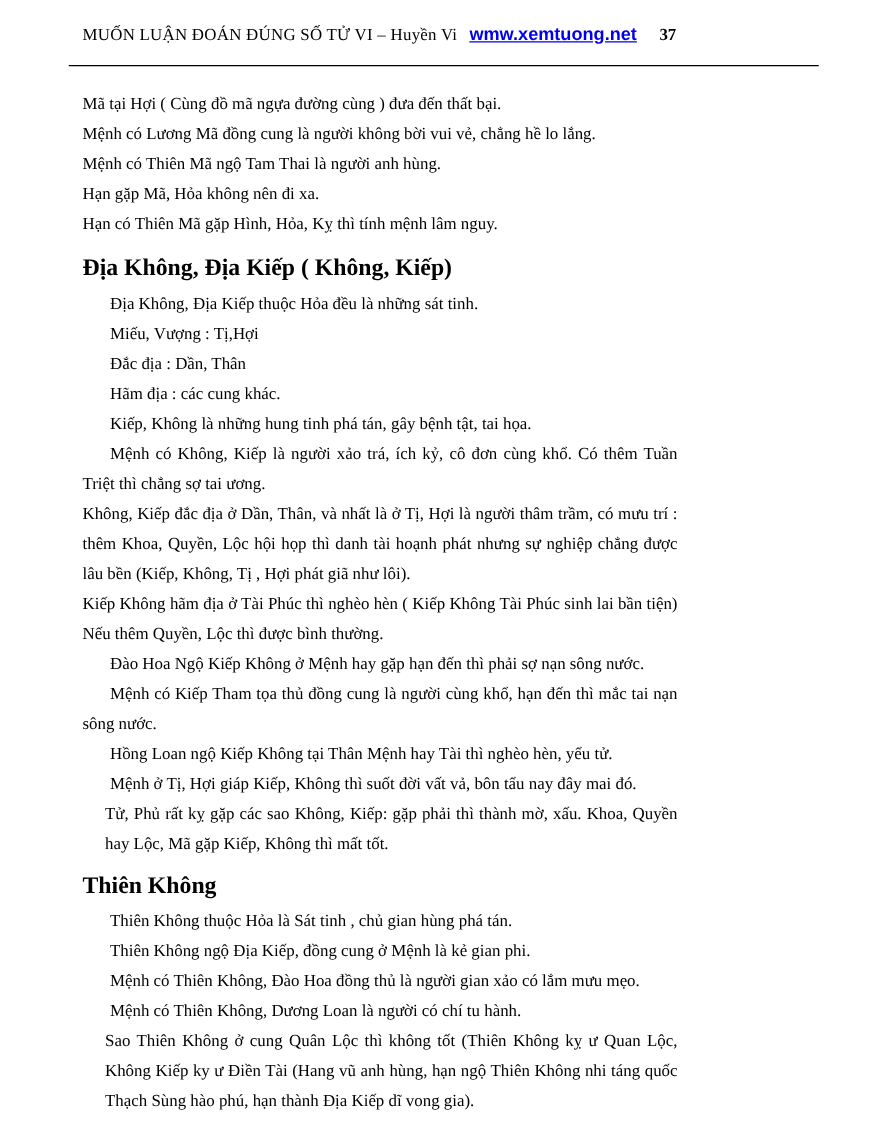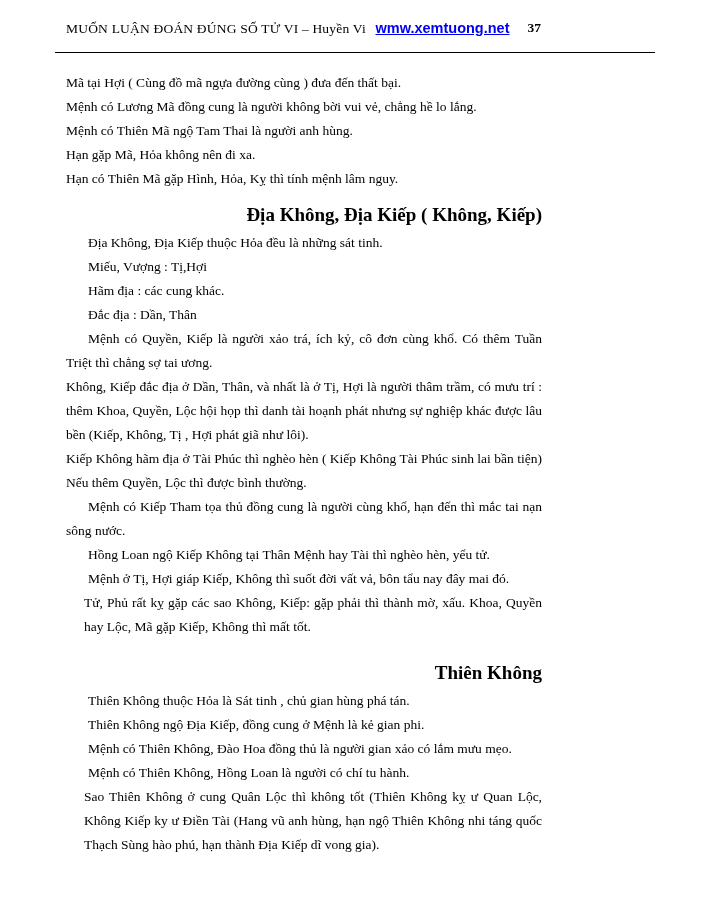--- a/index.html
+++ b/index.html
@@ -52,23 +52,22 @@
     line-height: 24px;
     text-align: justify;
   }
   .ind { text-indent: 22px; }
   .blk { margin-left: 18px; }
   h1.sec, h2.sec {
     font-size: 19px;
     line-height: 28px;
     margin: 10px 0 2px 0;
     font-weight: bold;
-    text-align: right;
   }
-  h2.sec { margin: 20px 0 2px 0; }
+  h2.sec { margin: 8px 0 2px 0; }
 </style>
 </head>
 <body>
 
 <div class="page">
 
   <header class="hdr">
     <span class="hdr-title">MUỐN LUẬN ĐOÁN ĐÚNG SỐ TỬ VI – Huyền Vi</span>
     <span class="hdr-right">
       <a class="site-link" style="color: rgb(0, 0, 240);">wmw.xemtuong.net</a>
@@ -83,32 +82,34 @@
     <p class="para">Mã tại Hợi ( Cùng đồ mã ngựa đường cùng  ) đưa đến thất bại.</p>
     <p class="para">Mệnh có Lương Mã đồng cung là người không bời vui vẻ, chẳng hề lo lắng.</p>
     <p class="para">Mệnh có Thiên Mã ngộ Tam Thai là người anh hùng.</p>
     <p class="para">Hạn gặp Mã, Hỏa không nên đi xa.</p>
     <p class="para">Hạn có Thiên Mã gặp Hình, Hỏa, Kỵ thì tính mệnh lâm nguy.</p>
 
     <h1 class="sec">Địa Không, Địa Kiếp ( Không, Kiếp)</h1>
 
     <p class="para ind">Địa Không, Địa Kiếp thuộc Hỏa đều là những sát tinh.</p>
     <p class="para ind">Miếu, Vượng : Tị,Hợi</p>
+    <p class="para ind">Đắc địa : Dần, Thân</p>
     <p class="para ind">Hãm địa : các cung khác.</p>
-    <p class="para ind">Đắc địa : Dần, Thân</p>
-    <p class="para ind">Mệnh có Quyền, Kiếp là người xảo trá, ích kỷ, cô đơn cùng khổ. Có thêm Tuần Triệt thì chẳng sợ tai ương.</p>
-    <p class="para">Không, Kiếp đắc địa ở Dần, Thân, và nhất là ở Tị, Hợi là người thâm trầm, có mưu trí : thêm Khoa, Quyền, Lộc hội họp thì danh tài hoạnh phát nhưng sự nghiệp khác được lâu bền (Kiếp, Không, Tị , Hợi phát giã như lôi).</p>
+    <p class="para ind">Kiếp, Không là những hung tinh phá tán, gây bệnh tật, tai họa.</p>
+    <p class="para ind">Mệnh có Không, Kiếp là người xảo trá, ích kỷ, cô đơn cùng khổ. Có thêm Tuần Triệt thì chẳng sợ tai ương.</p>
+    <p class="para">Không, Kiếp đắc địa ở Dần, Thân, và nhất là ở Tị, Hợi là người thâm trầm, có mưu trí : thêm Khoa, Quyền, Lộc hội họp thì danh tài hoạnh phát nhưng sự nghiệp chẳng được lâu bền (Kiếp, Không, Tị , Hợi phát giã như lôi).</p>
     <p class="para">Kiếp Không hãm địa ở Tài Phúc thì nghèo hèn ( Kiếp Không Tài Phúc sinh lai bần tiện) Nếu thêm Quyền, Lộc thì được bình thường.</p>
+    <p class="para ind">Đào Hoa Ngộ Kiếp Không ở Mệnh hay gặp hạn đến thì phải sợ nạn sông nước.</p>
     <p class="para ind">Mệnh có Kiếp Tham tọa thủ đồng cung là người cùng khổ, hạn đến thì mắc tai nạn sông nước.</p>
     <p class="para ind">Hồng Loan ngộ Kiếp Không tại Thân Mệnh hay Tài thì nghèo hèn, yểu tử.</p>
     <p class="para ind">Mệnh ở Tị, Hợi giáp Kiếp, Không thì suốt đời vất vả, bôn tẩu nay đây mai đó.</p>
     <p class="para blk">Tử, Phủ rất kỵ gặp các sao Không, Kiếp: gặp phải thì thành mờ, xấu. Khoa, Quyền hay Lộc, Mã gặp Kiếp, Không thì mất tốt.</p>
 
     <h2 class="sec">Thiên Không</h2>
 
     <p class="para ind">Thiên Không thuộc Hỏa là Sát tinh , chủ gian hùng phá tán.</p>
     <p class="para ind">Thiên Không ngộ Địa Kiếp, đồng cung ở Mệnh là kẻ gian phi.</p>
     <p class="para ind">Mệnh có Thiên Không, Đào Hoa đồng thủ là người gian xảo có lắm mưu mẹo.</p>
-    <p class="para ind">Mệnh có Thiên Không, Hồng Loan là người có chí tu hành.</p>
+    <p class="para ind">Mệnh có Thiên Không, Dương Loan là người có chí tu hành.</p>
     <p class="para blk">Sao Thiên Không ở cung Quân Lộc thì không tốt (Thiên Không kỵ ư Quan Lộc, Không Kiếp ky ư Điền Tài (Hang vũ anh hùng, hạn ngộ Thiên Không nhi táng quốc Thạch Sùng hào phú, hạn thành Địa Kiếp dĩ vong gia).</p>
 
   </main>
 </div>
 
 </body></html>

